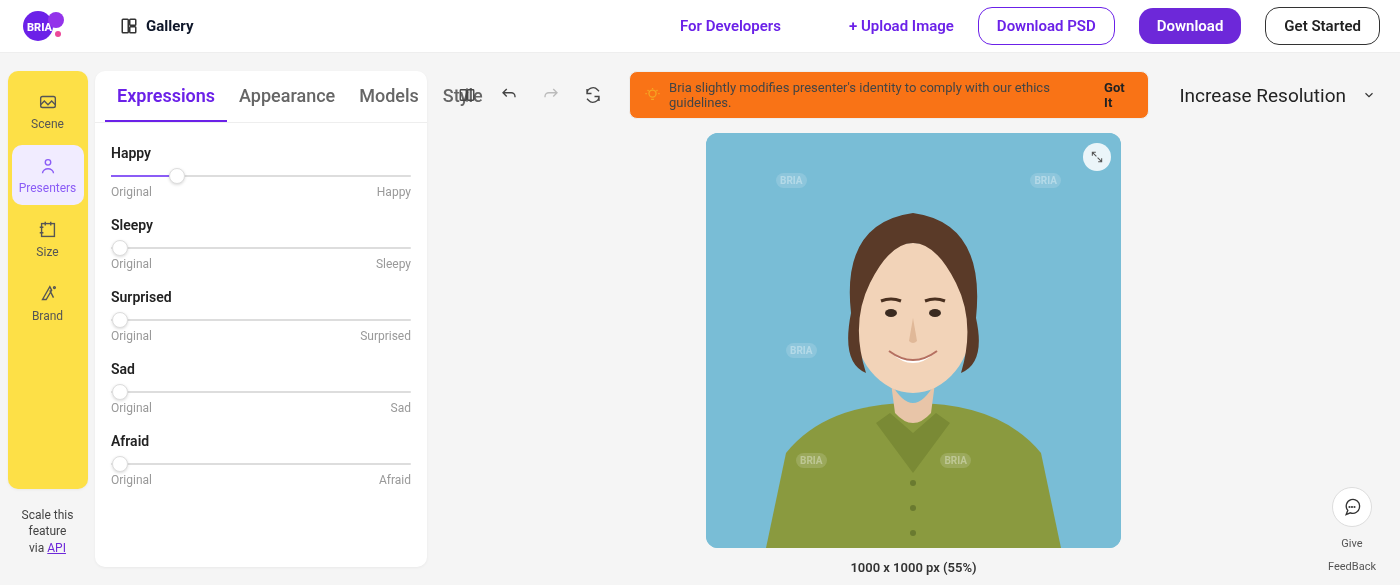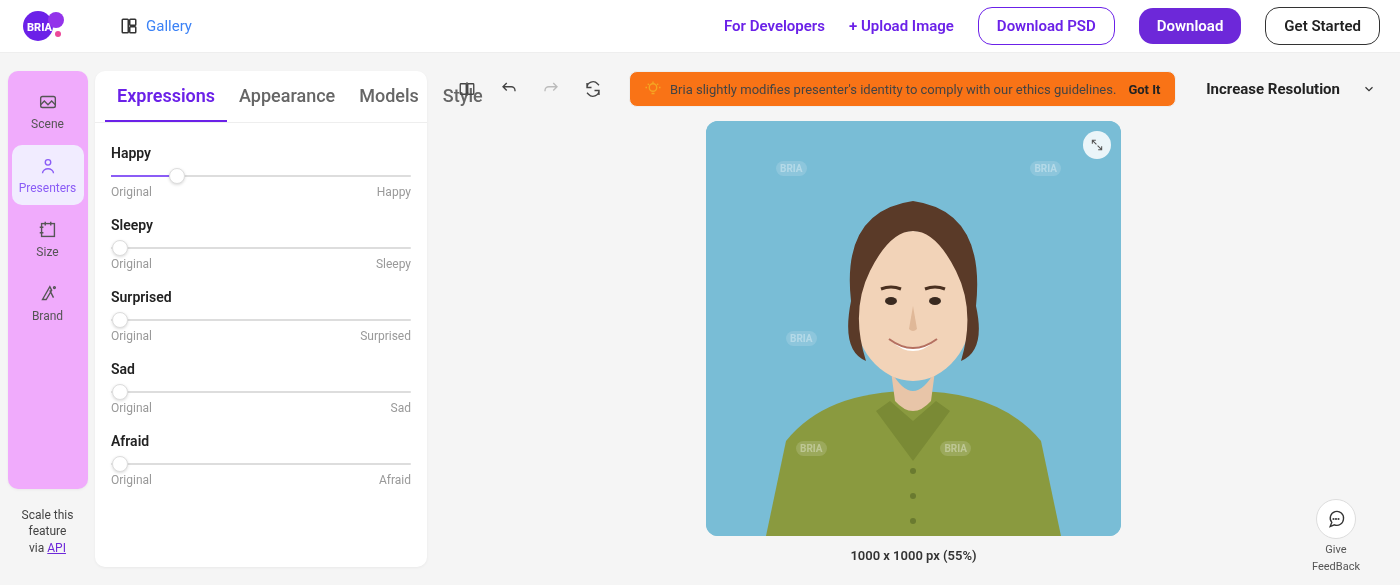--- a/index.html
+++ b/index.html
@@ -3,34 +3,34 @@
 <meta charset="utf-8">
 <style>
   * { box-sizing: border-box; margin: 0; padding: 0; font-family: -apple-system, BlinkMacSystemFont, "Segoe UI", Roboto, sans-serif; }
   body { width: 1400px; height: 585px; background: #f5f5f5; overflow: hidden; }
 
   
   .header { height: 53px; background: #fff; border-bottom: 1px solid #eee; display: flex; align-items: center; padding: 0 20px; }
   .logo { display: flex; align-items: center; }
   .logo-svg { width: 60px; height: 36px; }
   .gallery-btn { display: flex; align-items: center; gap: 8px; margin-left: 40px; cursor: pointer; }
-  .gallery-btn span { font-weight: 400; font-size: 15px; color: #3b82f6; }
+  .gallery-btn span { font-weight: 700; font-size: 15px; color: #0f172a; }
   .header-right { margin-left: auto; display: flex; align-items: center; gap: 24px; }
-  .link-purple { color: #6b21e8; font-weight: 600; font-size: 15px; cursor: pointer; }
+  .link-purple { color: #6b21e8; font-weight: 600; font-size: 15px; cursor: pointer; margin-left: 44px; }
   .btn { padding: 9px 18px; border-radius: 14px; font-weight: 600; font-size: 15px; cursor: pointer; border: none; }
   .btn-outline { background: #fff; border: 1.5px solid #6b21e8; color: #6b21e8; }
   .btn-solid { background: #6d28d9; color: #fff; }
   .btn-outline-dark { background: #fff; border: 1.5px solid #333; color: #222; }
 
   
   .main { display: flex; height: calc(585px - 53px); }
 
   
   .rail { width: 95px; padding: 18px 12px; display: flex; flex-direction: column; align-items: center; gap: 8px; }
-  .rail-card { background: #f0abfc; border-radius: 10px; padding: 10px 4px; width: 80px; display:flex; flex-direction:column; gap:4px; box-shadow: 0 1px 3px rgba(0,0,0,0.05); flex:1; }
+  .rail-card { background: #fde047; border-radius: 10px; padding: 10px 4px; width: 80px; display:flex; flex-direction:column; gap:4px; box-shadow: 0 1px 3px rgba(0,0,0,0.05); flex:1; }
   .rail-item { display: flex; flex-direction: column; align-items: center; gap: 4px; padding: 10px 4px; border-radius: 10px; cursor: pointer; }
   .rail-item.active { background: #f1ecff; }
   .rail-item.active .rail-label, .rail-item.active svg { color: #8b5cf6; stroke: #8b5cf6; }
   .rail-label { font-size: 12px; color: #555; }
   .rail-icon { width: 22px; height: 22px; stroke: #555; fill: none; stroke-width: 1.5; }
   .rail-footer { font-size: 12px; color: #444; text-align: center; line-height: 1.4; margin-top: auto; padding: 10px 0; }
   .rail-footer a { color: #6d28d9; text-decoration: underline; }
 
   
   .panel { width: 332px; background: #fff; border-radius: 10px; margin: 18px 0; display: flex; flex-direction: column; box-shadow: 0 1px 3px rgba(0,0,0,0.05); }
@@ -49,33 +49,33 @@
 
   
   .canvas { flex: 1; display: flex; flex-direction: column; padding: 18px 24px 10px; position: relative; }
   .canvas-toolbar { display: flex; align-items: center; gap: 10px; margin-bottom: 14px; }
   .tool-icon { width: 32px; height: 32px; display: flex; align-items: center; justify-content: center; cursor: pointer; border-radius: 4px; }
   .tool-icon svg { width: 18px; height: 18px; stroke: #444; fill: none; stroke-width: 1.8; }
   .tool-icon.disabled svg { stroke: #bbb; }
   .info-bar { flex: 1; display: flex; align-items: center; gap: 8px; background: #f97316; border: 1px solid #eee; border-radius: 8px; padding: 8px 14px; margin-left: 10px; font-size: 13px; color: #444; }
   .info-bar .bulb { color: #f5a623; }
   .got-it { font-weight: 700; color: #222; margin-left: 4px; cursor: pointer; }
-  .resolution { display: flex; align-items: center; gap: 22px; font-weight: 700; font-size: 15px; color: #222; margin-left: 20px; cursor: pointer; }
+  .resolution { display: flex; align-items: center; gap: 16px; font-weight: 400; font-size: 19px; color: #222; margin-left: 20px; cursor: pointer; }
 
   .image-wrap { flex:1; display:flex; flex-direction:column; align-items:center; justify-content:flex-start; position:relative; }
   .img-frame { width: 415px; height: 415px; border-radius: 12px; position: relative; overflow: hidden; background: #79bdd6; }
   .expand-btn { position: absolute; top: 10px; right: 10px; width: 28px; height: 28px; background: rgba(255,255,255,0.85); border-radius: 50%; display:flex; align-items:center; justify-content:center; cursor: pointer; }
   .expand-btn svg { width: 14px; height: 14px; stroke: #555; fill:none; stroke-width:1.8; }
   .dim-label { font-size: 13px; font-weight: 600; color: #333; margin-top: 12px; }
 
   
   .portrait { position:absolute; inset:0; }
 
   
-  .feedback { position: absolute; right: 40px; bottom: 12px; display: flex; flex-direction: column; align-items: center; gap: 4px; font-size: 11px; color: #555; }
+  .feedback { position: absolute; right: 24px; bottom: 12px; display: flex; flex-direction: column; align-items: center; gap: 10px; font-size: 11px; color: #555; }
   .feedback-circle { width: 40px; height: 40px; background: #fff; border: 1px solid #ddd; border-radius: 50%; display:flex; align-items:center; justify-content:center; cursor:pointer; }
   .feedback-circle svg { width:20px; height:20px; stroke:#333; fill:none; stroke-width:1.6; }
 
   .wm { position:absolute; font-size:10px; font-weight:700; color: rgba(255,255,255,0.35); background: rgba(255,255,255,0.15); padding:2px 4px; border-radius:8px; }
 </style>
 </head>
 <body>
 
 <div class="header">
   <div class="logo">

